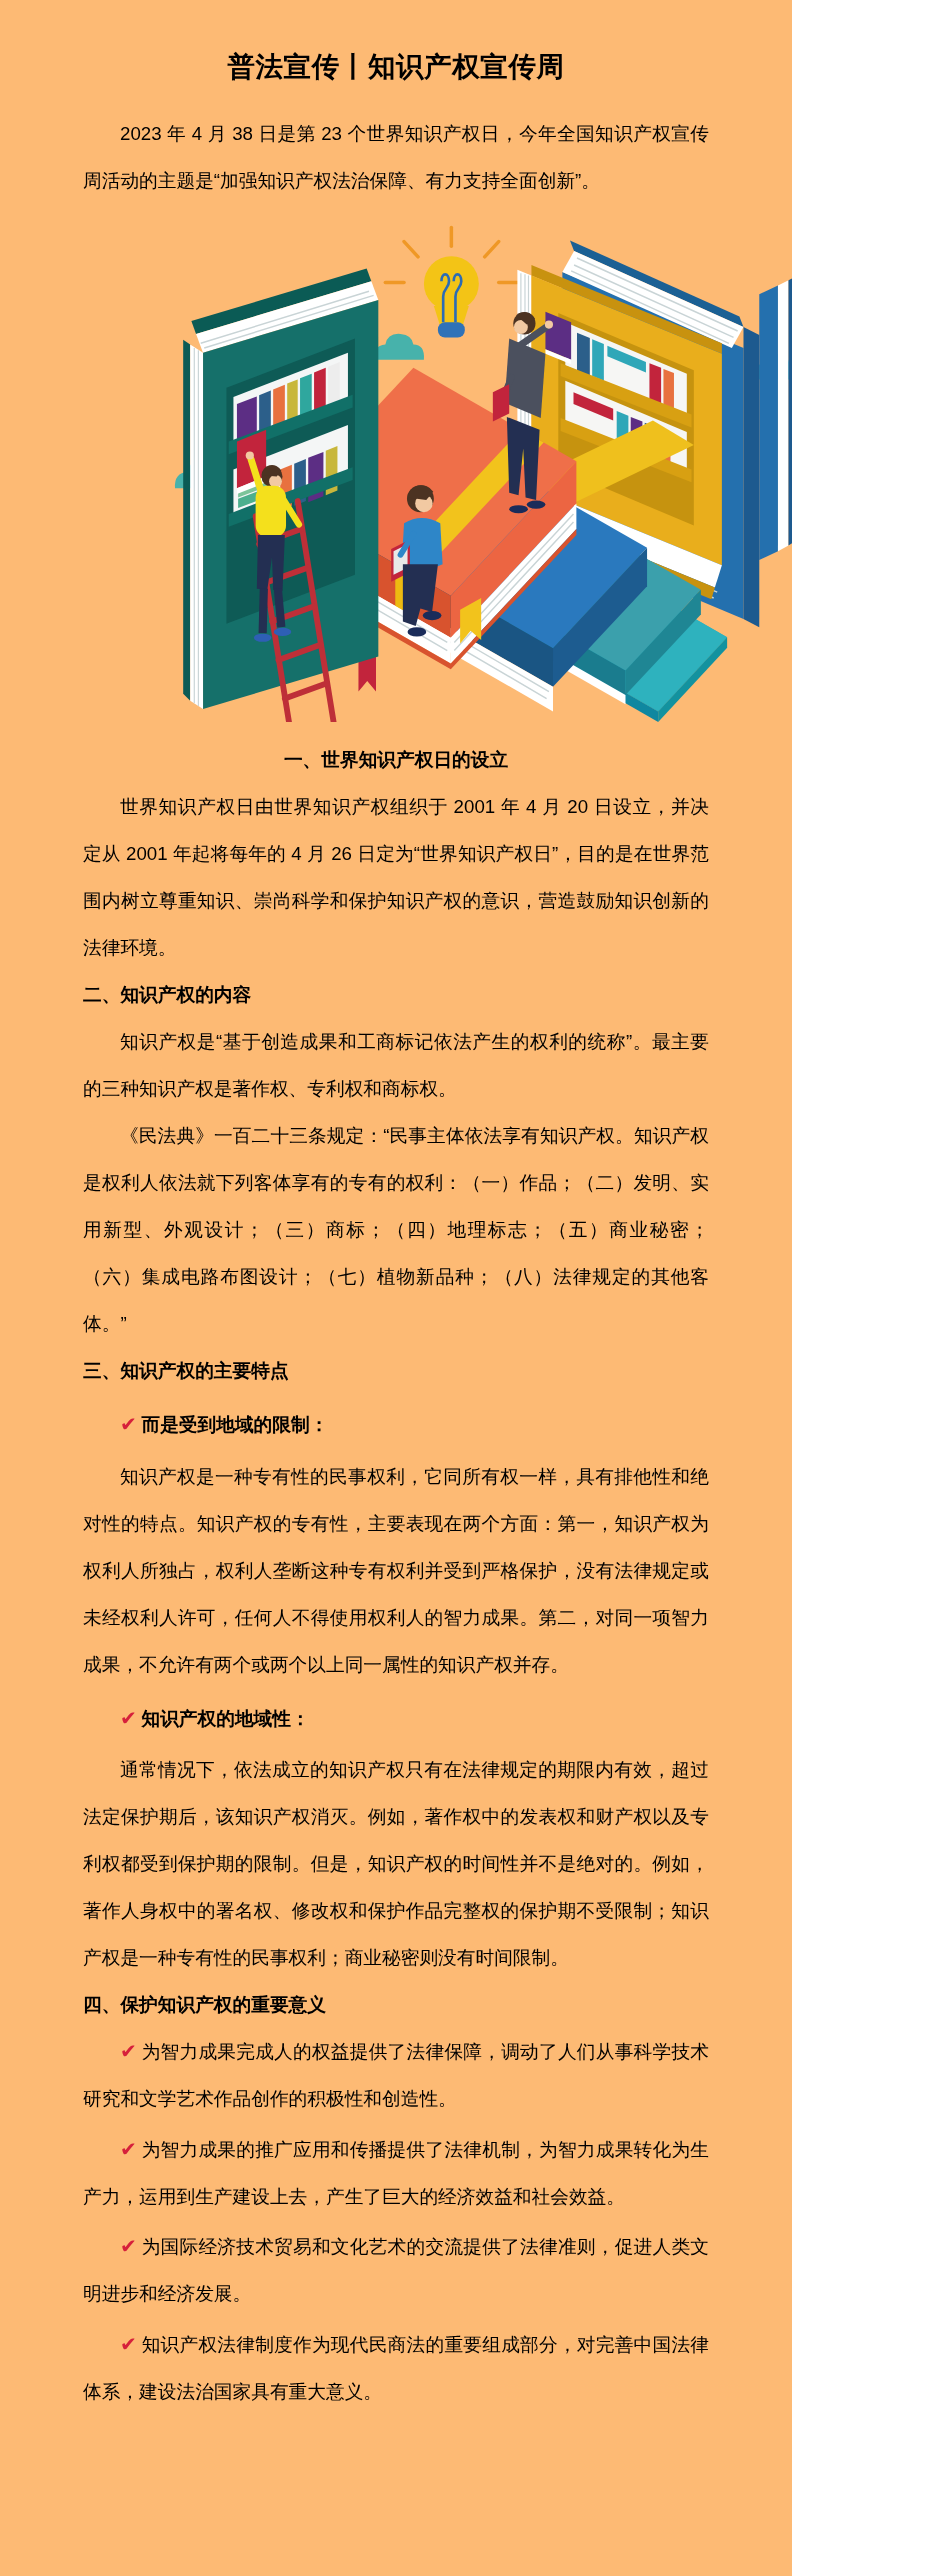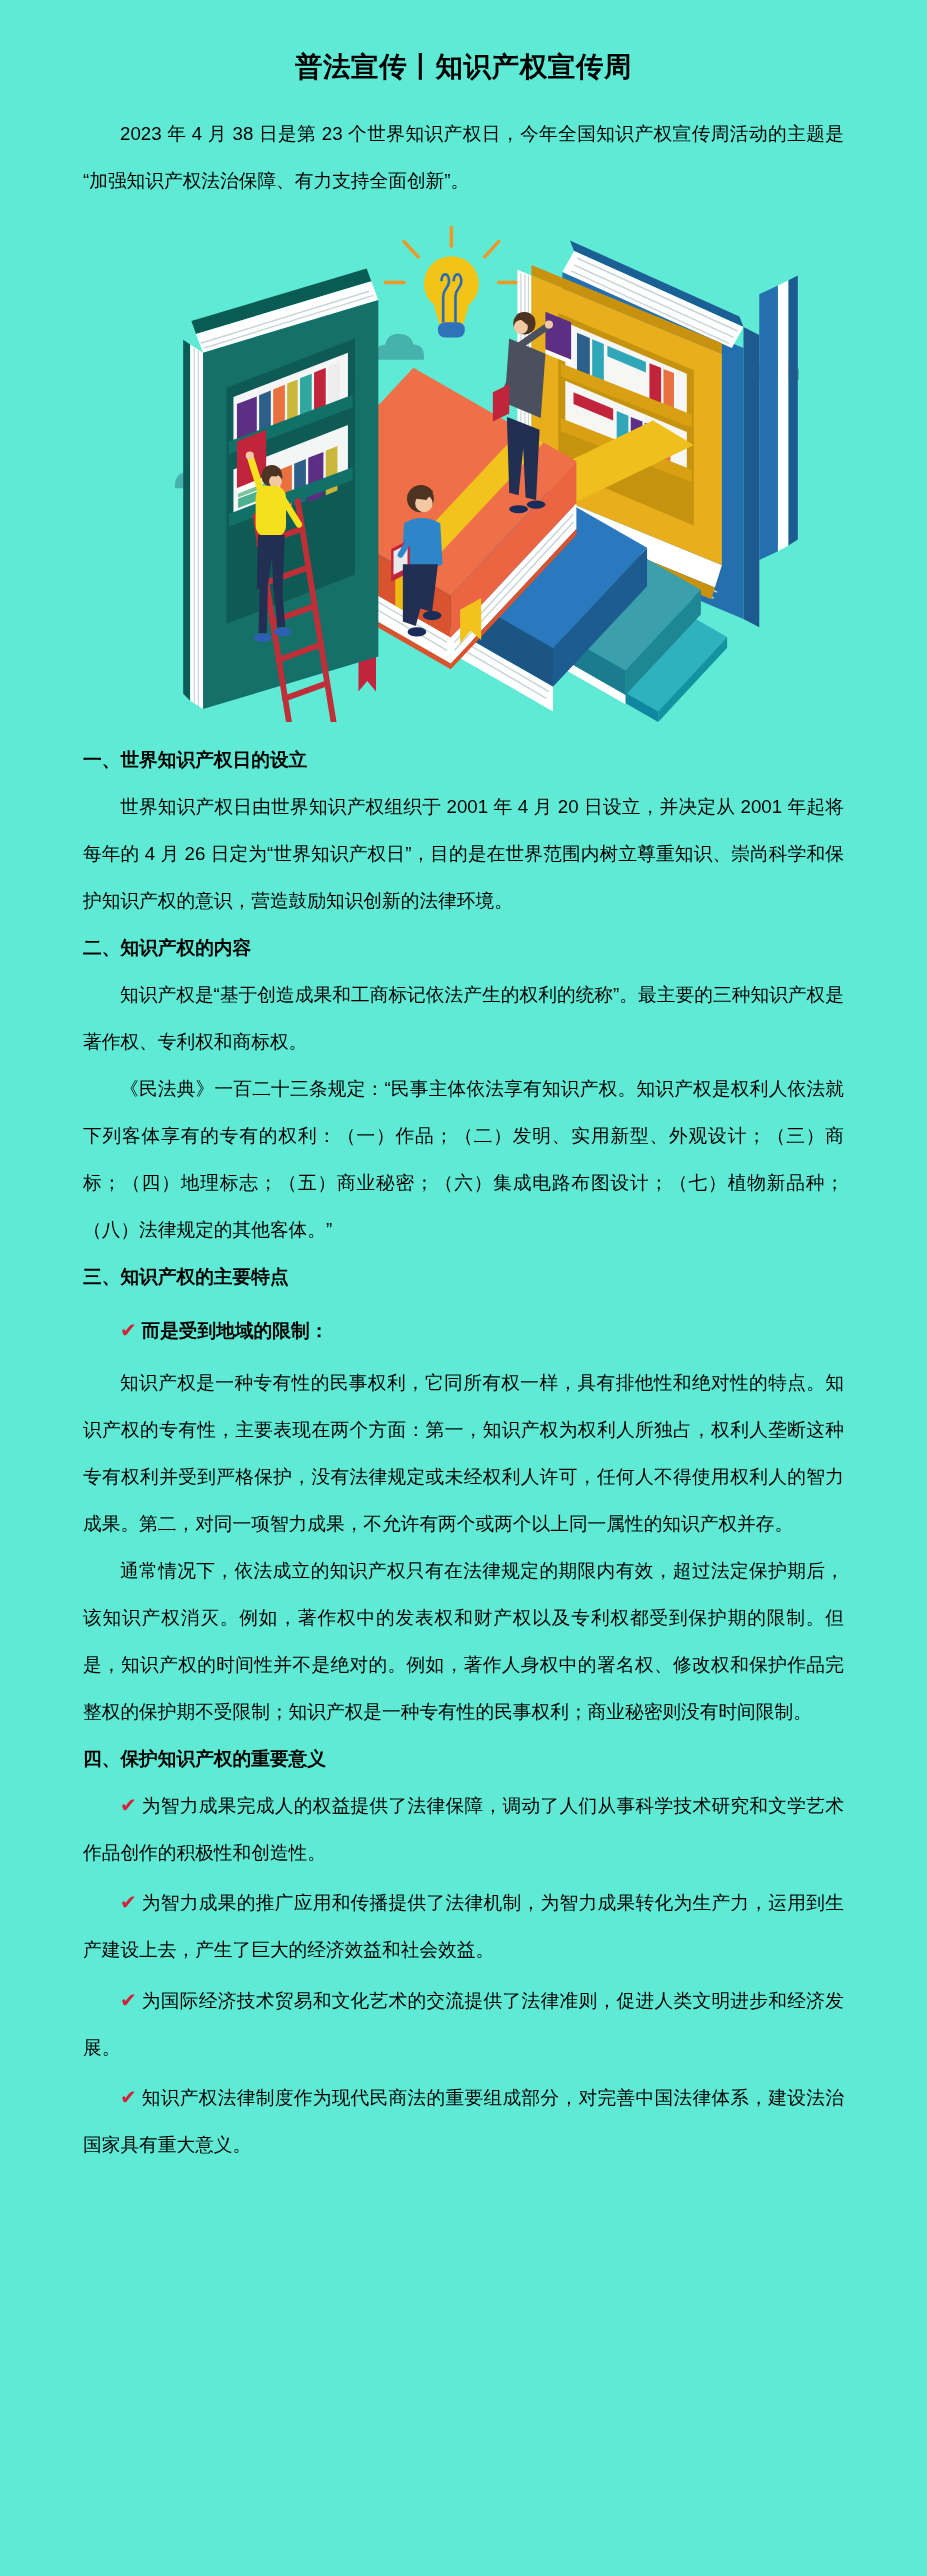--- a/index.html
+++ b/index.html
@@ -1,20 +1,20 @@
 <!DOCTYPE html>
 <html lang="zh" style="font-size:9.3px"><head>
 <meta charset="utf-8">
 <style>
   html,body{margin:0;padding:0;}
   .page{
     position:relative;
-    width:927px;
+    width:792px;
     height:2576px;
-    background:#5eead4;
+    background:#fdba74;
     overflow:hidden;
     font-family:"Liberation Sans","DejaVu Sans",sans-serif;
     color:#000000;
   }
   .content{padding:0 83px;}
   .doc-title{
     margin:0;
     padding-top:49px;
     text-align:center;
     font-size:27.5px;
@@ -29,21 +29,21 @@
     width:631px;height:498px;
     margin:20px 0 0 85px;
   }
   .section-heading{
     margin:0;
     font-size:18.7px;
     line-height:47px;
     font-weight:700;
     text-align:left;
   }
-  .section-heading.first{margin-top:14px;}
+  .section-heading.first{margin-top:14px;text-align:center;}
   .feature-label{
     margin:7px 0 4.7px;
     font-weight:700;
     text-indent:37px;
   }
   .check{
     color:#D6203B;
     font-weight:700;
     font-size:20px;
     margin-right:4.7px;
@@ -264,20 +264,21 @@
 
     <h2 class="section-heading">二、知识产权的内容</h2>
     <p class="indent">知识产权是“基于创造成果和工商标记依法产生的权利的统称”。最主要的三种知识产权是著作权、专利权和商标权。</p>
     <p class="indent">《民法典》一百二十三条规定：“民事主体依法享有知识产权。知识产权是权利人依法就下列客体享有的专有的权利：（一）作品；（二）发明、实用新型、外观设计；（三）商标；（四）地理标志；（五）商业秘密；（六）集成电路布图设计；（七）植物新品种；（八）法律规定的其他客体。”</p>
 
     <h2 class="section-heading">三、知识产权的主要特点</h2>
 
     <p class="feature-label"><span class="check">✔</span><span>而是受到地域的限制：</span></p>
     <p class="indent">知识产权是一种专有性的民事权利，它同所有权一样，具有排他性和绝对性的特点。知识产权的专有性，主要表现在两个方面：第一，知识产权为权利人所独占，权利人垄断这种专有权利并受到严格保护，没有法律规定或未经权利人许可，任何人不得使用权利人的智力成果。第二，对同一项智力成果，不允许有两个或两个以上同一属性的知识产权并存。</p>
 
+    <p class="feature-label"><span class="check">✔</span><span>知识产权的地域性：</span></p>
 
     <p class="indent">通常情况下，依法成立的知识产权只有在法律规定的期限内有效，超过法定保护期后，该知识产权消灭。例如，著作权中的发表权和财产权以及专利权都受到保护期的限制。但是，知识产权的时间性并不是绝对的。例如，著作人身权中的署名权、修改权和保护作品完整权的保护期不受限制；知识产权是一种专有性的民事权利；商业秘密则没有时间限制。</p>
 
     <h2 class="section-heading">四、保护知识产权的重要意义</h2>
 
     <p class="indent bullet"><span class="check">✔</span><span>为智力成果完成人的权益提供了法律保障，调动了人们从事科学技术研究和文学艺术作品创作的积极性和创造性。</span></p>
     <p class="indent bullet"><span class="check">✔</span><span>为智力成果的推广应用和传播提供了法律机制，为智力成果转化为生产力，运用到生产建设上去，产生了巨大的经济效益和社会效益。</span></p>
     <p class="indent bullet"><span class="check">✔</span><span>为国际经济技术贸易和文化艺术的交流提供了法律准则，促进人类文明进步和经济发展。</span></p>
     <p class="indent bullet"><span class="check">✔</span><span>知识产权法律制度作为现代民商法的重要组成部分，对完善中国法律体系，建设法治国家具有重大意义。</span></p>
 

